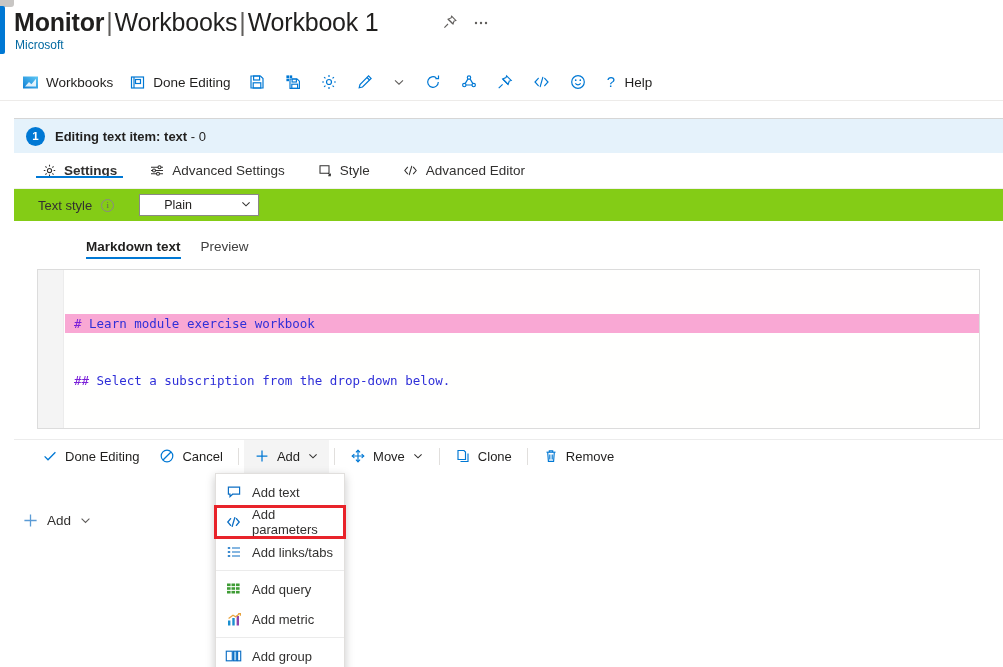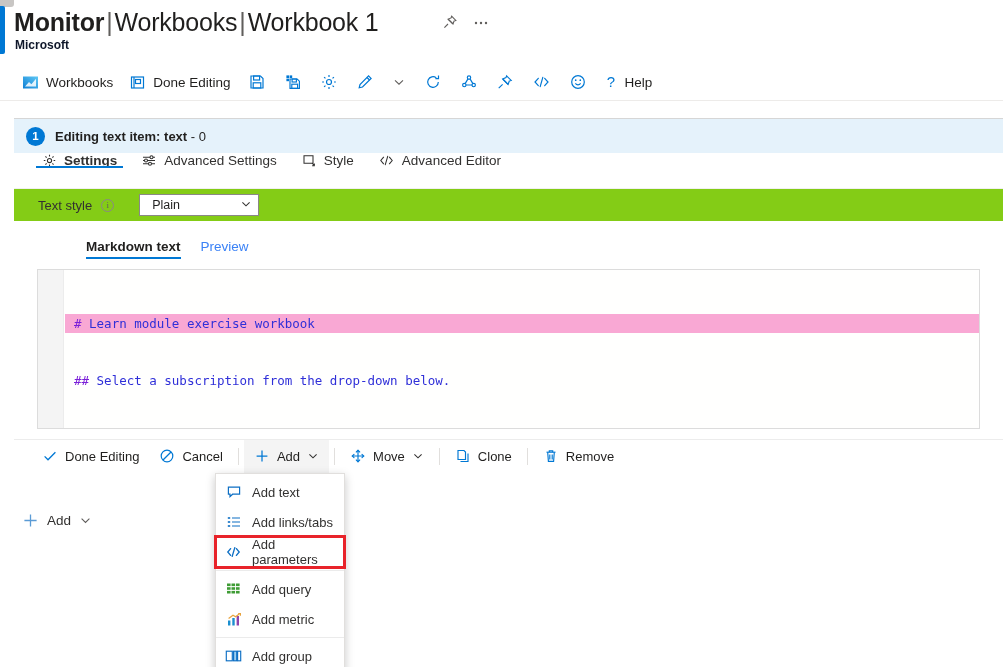--- a/index.html
+++ b/index.html
@@ -34,21 +34,21 @@
     font-size: 25px; line-height: 32px; letter-spacing: -0.2px;
     white-space: nowrap; color: #201f1e;
   }
   .title .strong { font-weight: 700; }
   .title .sep { color: #605e5c; font-weight: 400; padding: 0 2px; }
   .title .light { font-weight: 400; }
   .title-icons { display: flex; align-items: center; margin-left: 16px; gap: 14px; }
   .hdr-icon { color: #605e5c; display: inline-flex; align-items: center; justify-content: center; }
   .subtitle {
     position: absolute; left: 15px; top: 38px;
-    font-size: 12px; color: #0f172a; font-weight: bold;
+    font-size: 12px; color: #0369a1;
   }
 
   
   .cmdbar {
     position: absolute; left: 0; top: 64px; width: 1003px; height: 36px;
     display: flex; align-items: center; padding-left: 14px; gap: 0;
   }
   .cmd-item {
     display: flex; align-items: center; gap: 7px;
     height: 30px; padding: 0 8px; cursor: default;
@@ -72,22 +72,22 @@
   }
   .badge {
     width: 19px; height: 19px; border-radius: 50%; background: #0078d4;
     color: #fff; font-size: 11.5px; font-weight: 700;
     display: flex; align-items: center; justify-content: center;
   }
   .panel-head-text { font-size: 13px; font-weight: 700; color: #201f1e; }
   .panel-head-text .muted { font-weight: 400; }
 
   .tabs {
-    height: 35px; background: #fff; display: flex; align-items: flex-start;
-    padding-left: 18px; gap: 4px;
+    height: 35px; background: #fff; display: flex; align-items: center;
+    padding-left: 18px; gap: 12px;
   }
   .tab {
     display: flex; align-items: center; gap: 7px;
     padding: 0 10px; font-size: 13.5px; color: #323130; cursor: default;
     position: relative;
   }
   .tab .tglyph { color: #323130; display:inline-flex; align-items:center; }
   .tab.active { font-weight: 700; }
   .tab.active::after {
     content: ""; position: absolute; left: 4px; right: 4px; bottom: 0;
@@ -100,32 +100,32 @@
   }
   .style-label { font-size: 13px; color: #323130; }
   .info-circle {
     width: 13px; height: 13px; border-radius: 50%; border: 1px solid #8a8886;
     color: #605e5c; font-size: 9px; line-height: 11px; text-align: center;
     font-family: "Liberation Serif", serif;
   }
   .select-box {
     margin-left: 16px; width: 120px; height: 22px; background: #fff;
     border: 1px solid #8a8886; display: flex; align-items: center;
-    justify-content: space-between; padding: 0 6px 0 12px;
+    justify-content: space-between; padding: 0 6px 0 24px;
     font-size: 12.5px; color: #201f1e; cursor: default;
   }
 
   
   .editor-wrap { background: #fff; padding: 12px 0 0 0; }
   .editor-tabs {
     display: flex; align-items: flex-end; gap: 20px; padding-left: 24px;
     height: 26px;
   }
   .etab {
-    font-size: 13.5px; color: #3b82f6; position: relative; padding-bottom: 5px; cursor: default;
+    font-size: 13.5px; color: #404040; position: relative; padding-bottom: 5px; cursor: default;
   }
   .etab.active { font-weight: 700; color: #201f1e; margin-left: 48px; }
   .etab.active::after {
     content: ""; position: absolute; left: 0; right: 0; bottom: 0;
     height: 2px; background: #0078d4;
   }
   .code-area {
     margin: 10px 23px 0 23px; height: 160px;
     border: 1px solid #dcdcdc; background: #fffffe;
     position: relative; overflow: hidden;
@@ -582,47 +582,47 @@
       <span class="mglyph">
         <svg width="16" height="16" viewBox="0 0 16 16">
             <g fill="none" stroke="#0d6fc4" stroke-width="1.2">
               <path d="M2.4 3.2h11.2v7H6.6l-2.6 2.4V10.2H2.4z"></path>
             </g>
           </svg>
       </span>
       <span>Add text</span>
     </div>
 
-    <div class="menu-item">
-      <span class="mglyph">
-        <svg width="16" height="16" viewBox="0 0 16 16">
-            <g stroke="#0d6fc4" stroke-width="1.15">
-              <path d="M6 4h8M6 8h8M6 12h8"></path>
-            </g>
-            <g fill="#0d6fc4">
-              <rect x="1.8" y="3.2" width="2.4" height="1.6"></rect>
-              <rect x="1.8" y="7.2" width="2.4" height="1.6"></rect>
-              <rect x="1.8" y="11.2" width="2.4" height="1.6"></rect>
-            </g>
-          </svg>
-      </span>
-      <span>Add links/tabs</span>
-    </div>
-
     <div class="menu-item highlighted">
       <span class="mglyph">
         <svg width="17" height="16" viewBox="0 0 17 16">
             <g fill="none" stroke="#0d6fc4" stroke-width="1.35" stroke-linecap="round">
               <path d="M5.6 4.6L2.8 8l2.8 3.4"></path>
               <path d="M11.4 4.6L14.2 8l-2.8 3.4"></path>
               <path d="M9.8 3.6L7.2 12.4"></path>
             </g>
           </svg>
       </span>
       <span>Add parameters</span>
+    </div>
+
+    <div class="menu-item">
+      <span class="mglyph">
+        <svg width="16" height="16" viewBox="0 0 16 16">
+            <g stroke="#0d6fc4" stroke-width="1.15">
+              <path d="M6 4h8M6 8h8M6 12h8"></path>
+            </g>
+            <g fill="#0d6fc4">
+              <rect x="1.8" y="3.2" width="2.4" height="1.6"></rect>
+              <rect x="1.8" y="7.2" width="2.4" height="1.6"></rect>
+              <rect x="1.8" y="11.2" width="2.4" height="1.6"></rect>
+            </g>
+          </svg>
+      </span>
+      <span>Add links/tabs</span>
     </div>
 
     <div class="menu-sep"></div>
 
     <div class="menu-item">
       <span class="mglyph">
         <svg width="15" height="14" viewBox="0 0 15 14">
             <g fill="#3f9c35">
               <rect x="1" y="1.5" width="3.6" height="2.6"></rect>
               <rect x="5.5" y="1.5" width="3.6" height="2.6"></rect>

